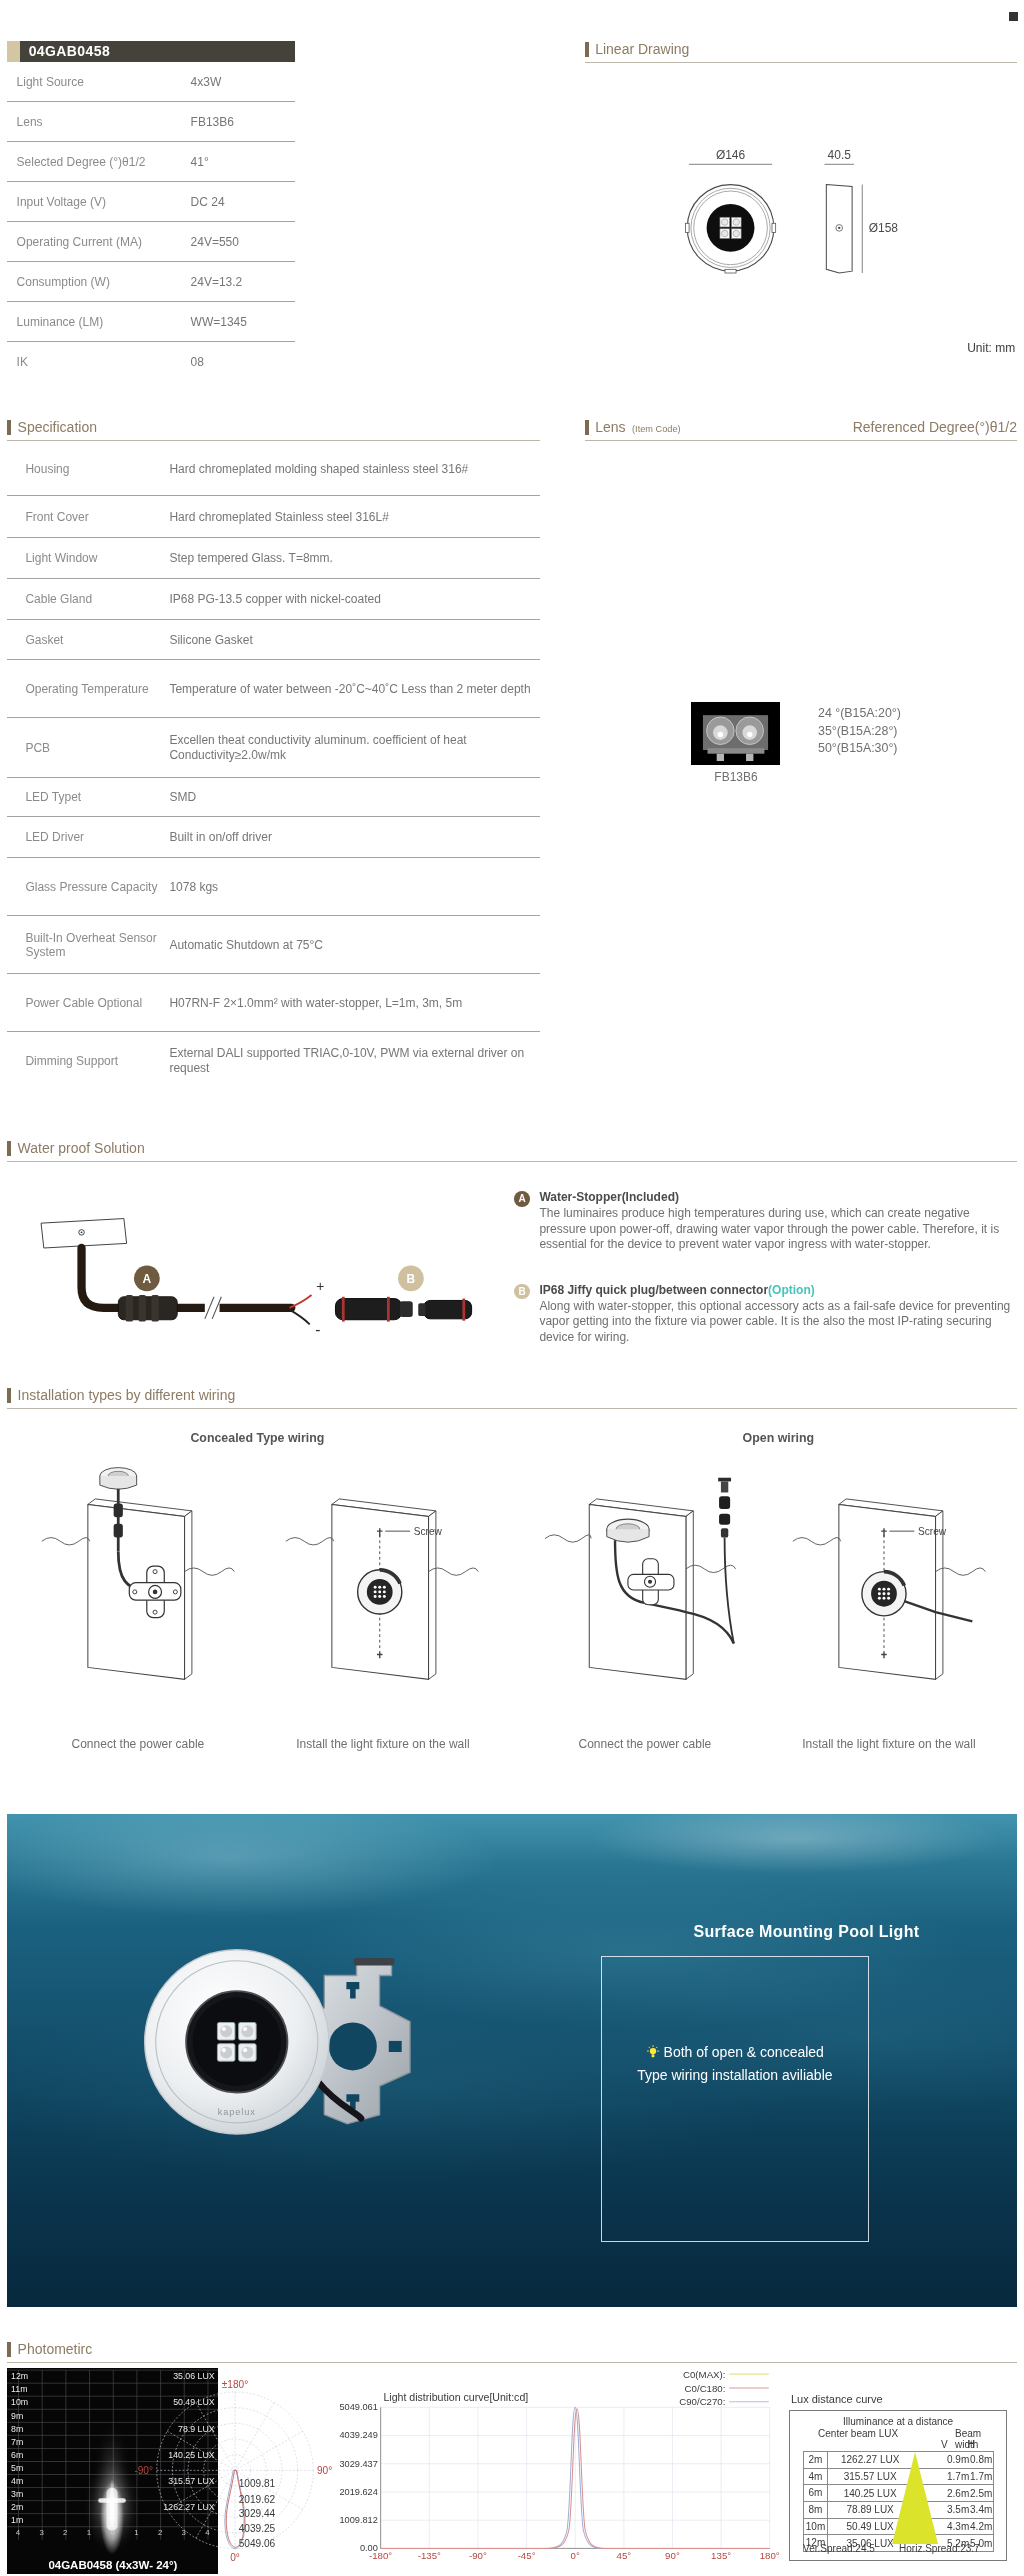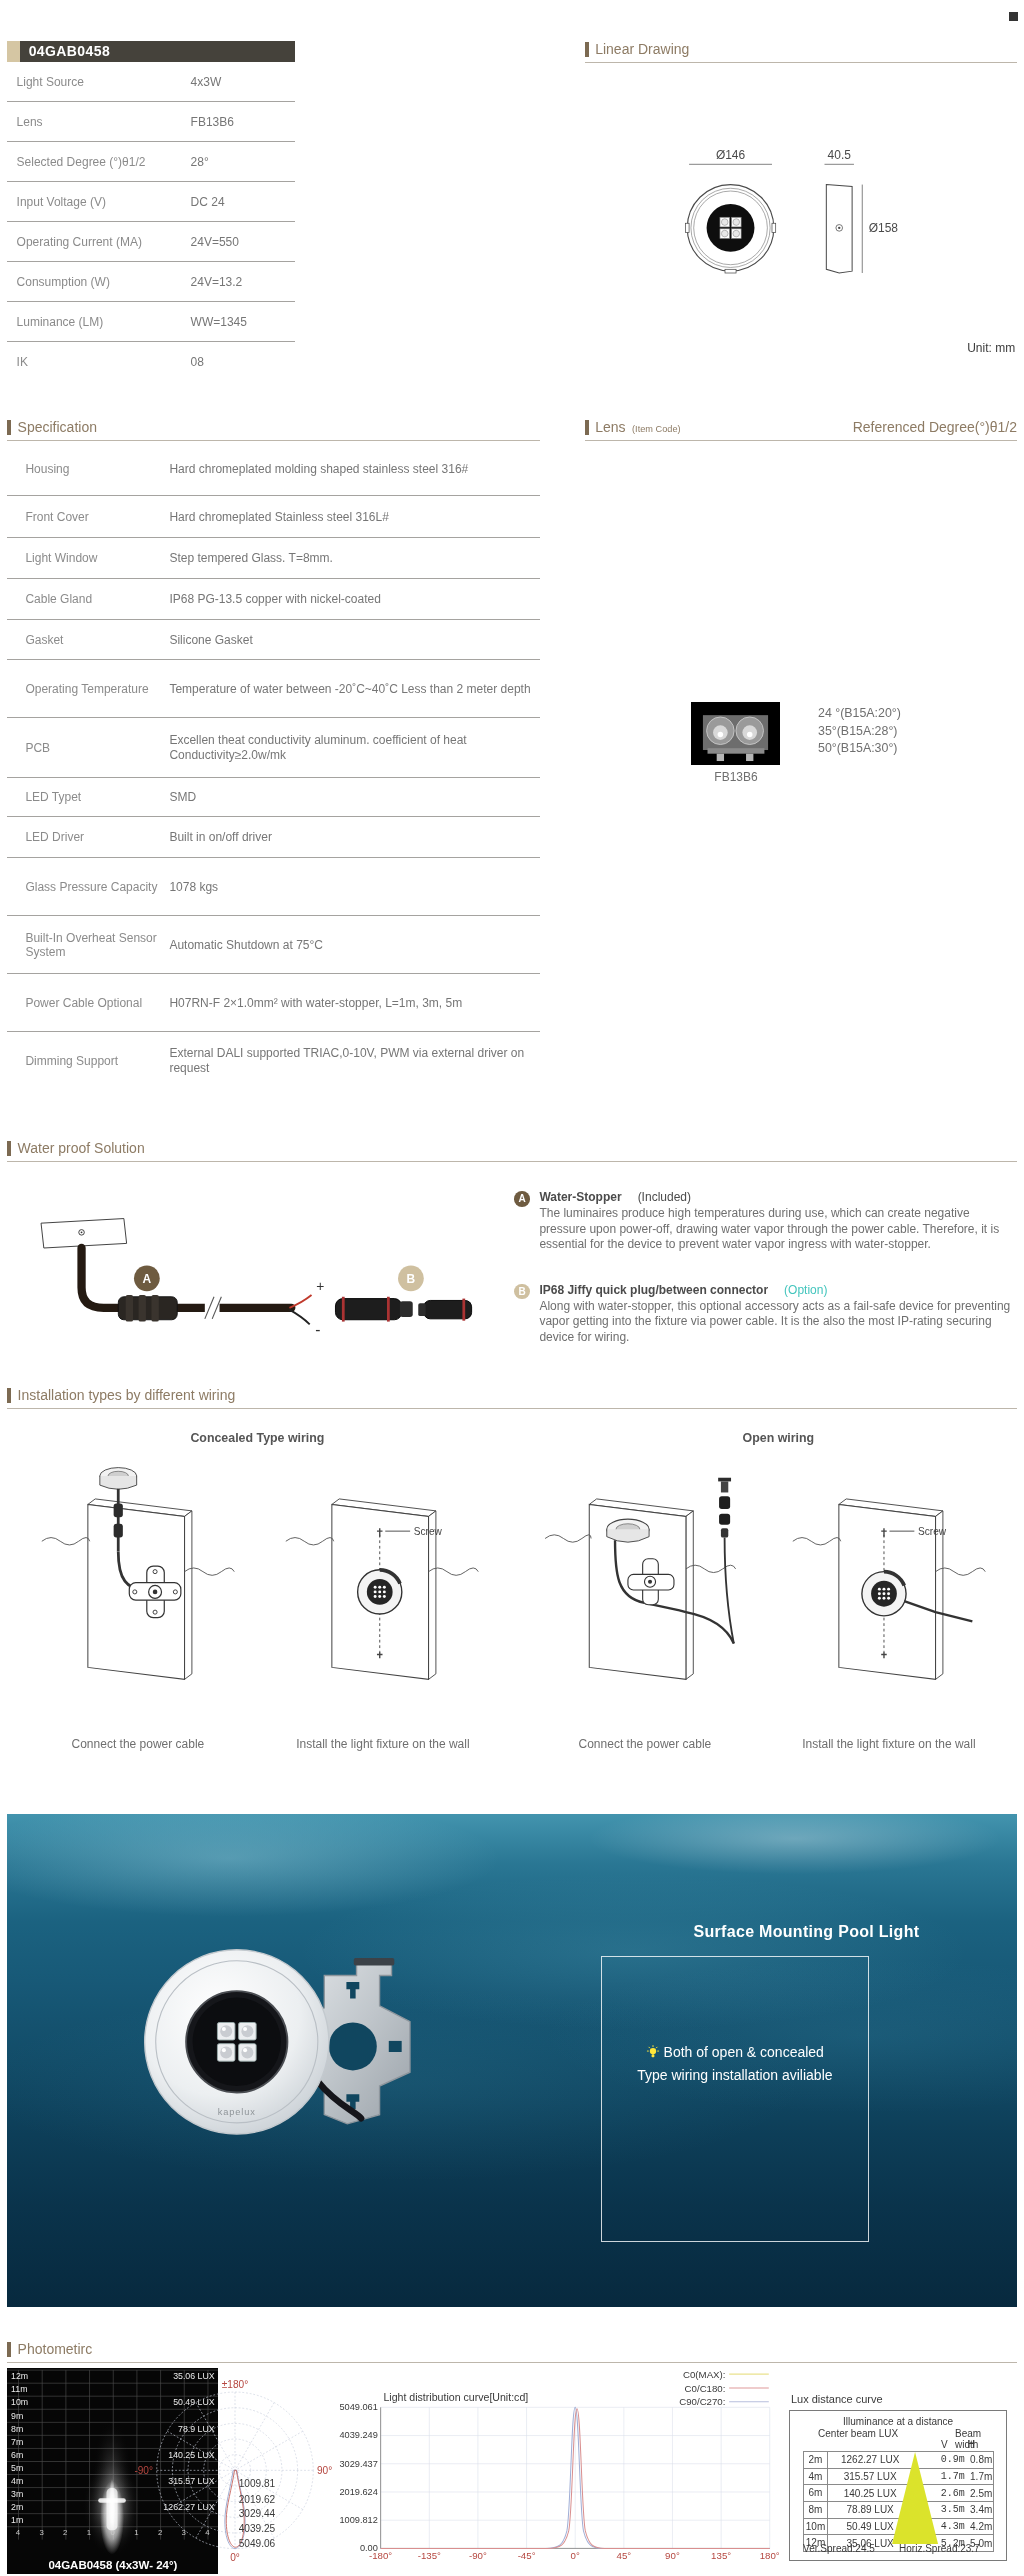--- a/index.html
+++ b/index.html
@@ -50,21 +50,21 @@
   
   #water{position:absolute;left:7.4px;top:1140px;width:1010px;height:240px;}
   #water svg.diagram{position:absolute;left:7.4px;top:39px;}
   .wp-items{position:absolute;left:507px;top:50px;width:503px;}
   .wp-item{position:relative;padding-left:25px;margin-bottom:30px;}
   .badge{width:15.7px;height:15.7px;border-radius:50%;color:#fff;font-size:10px;font-weight:bold;
          display:flex;align-items:center;justify-content:center;}
   .badge.a{background:#6e5b40;} .badge.b{background:#cfc0a0;}
   .wp-item > .badge{position:absolute;left:0;top:0.9px;}
   .wp-h{font-size:12px;font-weight:bold;color:#4b4b4b;}
-  .wp-h .sfx{font-weight:normal;color:#4b4b4b;margin-left:16px;}
+  .wp-h .sfx{font-weight:bold;color:#4b4b4b;}
   .wp-h .sfx.teal{color:#43c5bd;}
   .wp-b{font-size:12px;color:#6f6f6f;line-height:15.7px;margin-top:1.8px;}
 
   
   #install{position:absolute;left:7.4px;top:1387px;width:1010px;height:396px;}
   .col-title{position:absolute;top:44px;font-size:12.4px;font-weight:bold;color:#555;width:276px;text-align:center;}
   #install svg.idg{position:absolute;top:76px;}
   .icap{position:absolute;top:350px;width:221px;text-align:center;font-size:12px;color:#6f6f6f;}
 
   
@@ -105,21 +105,21 @@
   .lux-h2a{position:absolute;left:28px;top:16.6px;}
   .lux-h2b{position:absolute;left:136px;top:16.6px;padding-left:29px;}
   .lux-hv{position:absolute;left:140px;top:28px;width:28.6px;text-align:center;}
   .lux-hh{position:absolute;left:169px;top:28px;width:24px;text-align:center;}
   .lux-grid{position:absolute;left:13px;top:40px;width:189px;border:0.9px solid #8a8a8a;}
   .lrow{display:flex;height:15.7px;border-bottom:0.9px solid #8a8a8a;align-items:center;}
   .lrow:last-child{border-bottom:none;}
   .lrow .c1{width:23px;text-align:center;border-right:0.9px solid #8a8a8a;height:100%;line-height:15.7px;}
   .lrow .c2{width:85px;text-align:center;}
   .lrow .c3{width:28.6px;}
-  .lrow .c4{width:28.6px;text-align:left;font-family:Liberation Mono, monospace;}
+  .lrow .c4{width:28.6px;text-align:right;}
   .lrow .c5{width:24px;text-align:center;}
   .lux-tri{position:absolute;left:102px;top:41px;width:46px;height:92px;background:#dbe32b;
            clip-path:polygon(50% 0,0 100%,100% 100%);}
   .lux-f1{position:absolute;left:13px;top:132px;}
   .lux-f2{position:absolute;left:109px;top:132px;}
 </style>
 </head>
 <body>
 
 <div class="page">
@@ -134,21 +134,21 @@
     <div class="prow">
         <div class="l">Light Source</div>
         <div class="v">4x3W</div>
       </div>
     <div class="prow">
         <div class="l">Lens</div>
         <div class="v">FB13B6</div>
       </div>
     <div class="prow">
         <div class="l">Selected Degree (°)θ1/2</div>
-        <div class="v">28°</div>
+        <div class="v">41°</div>
       </div>
     <div class="prow">
         <div class="l">Input Voltage (V)</div>
         <div class="v">DC 24</div>
       </div>
     <div class="prow">
         <div class="l">Operating Current (MA)</div>
         <div class="v">24V=550</div>
       </div>
     <div class="prow">

